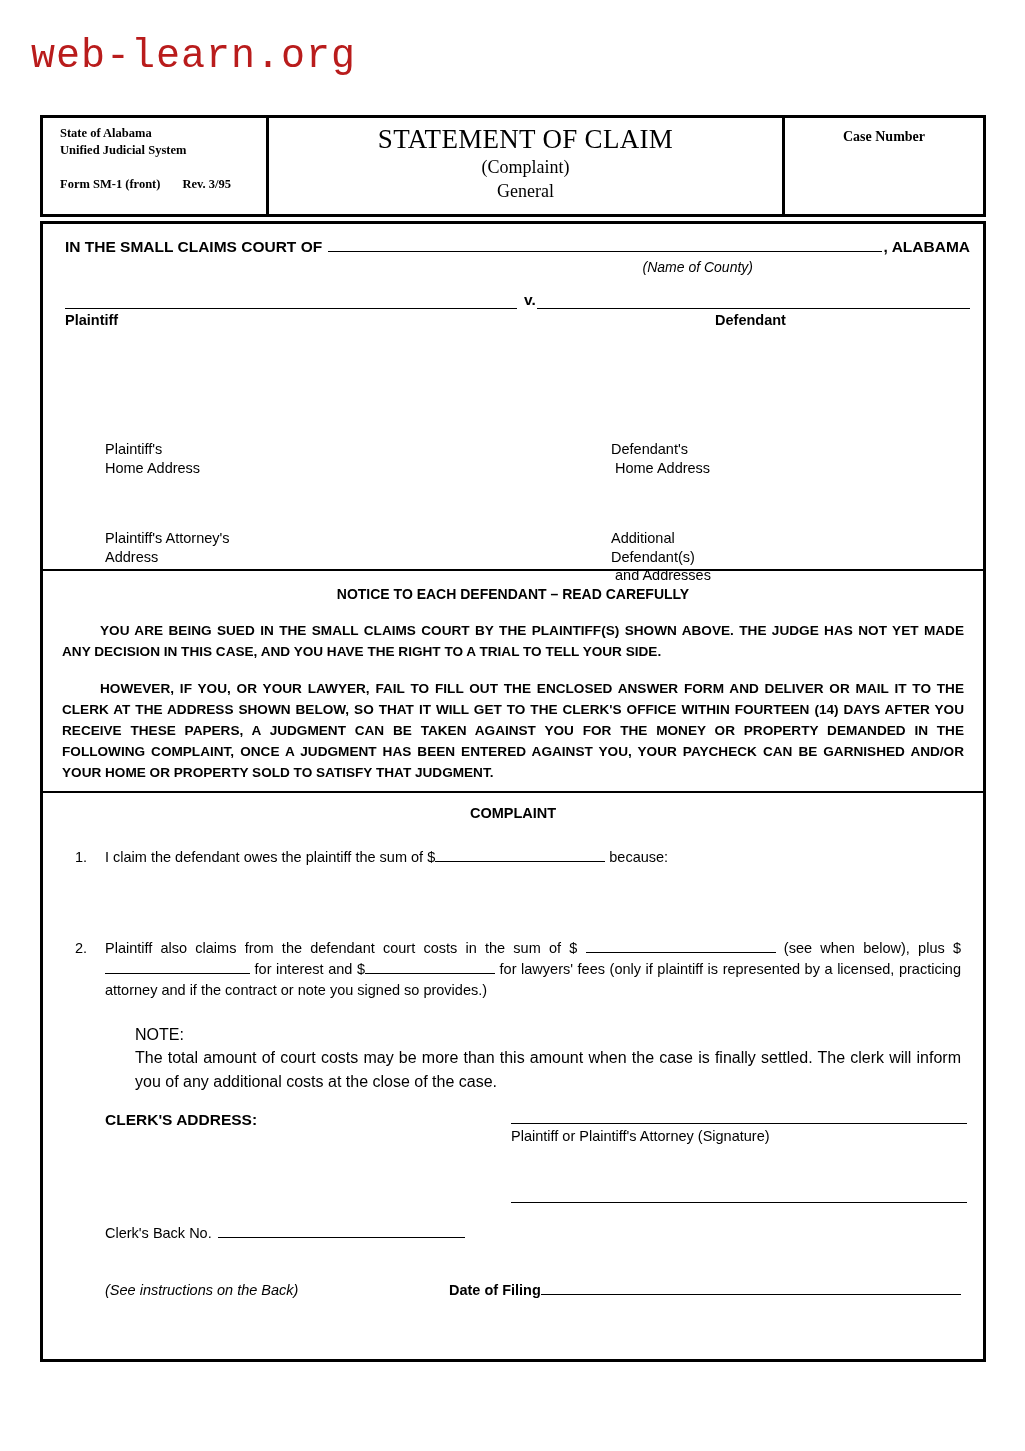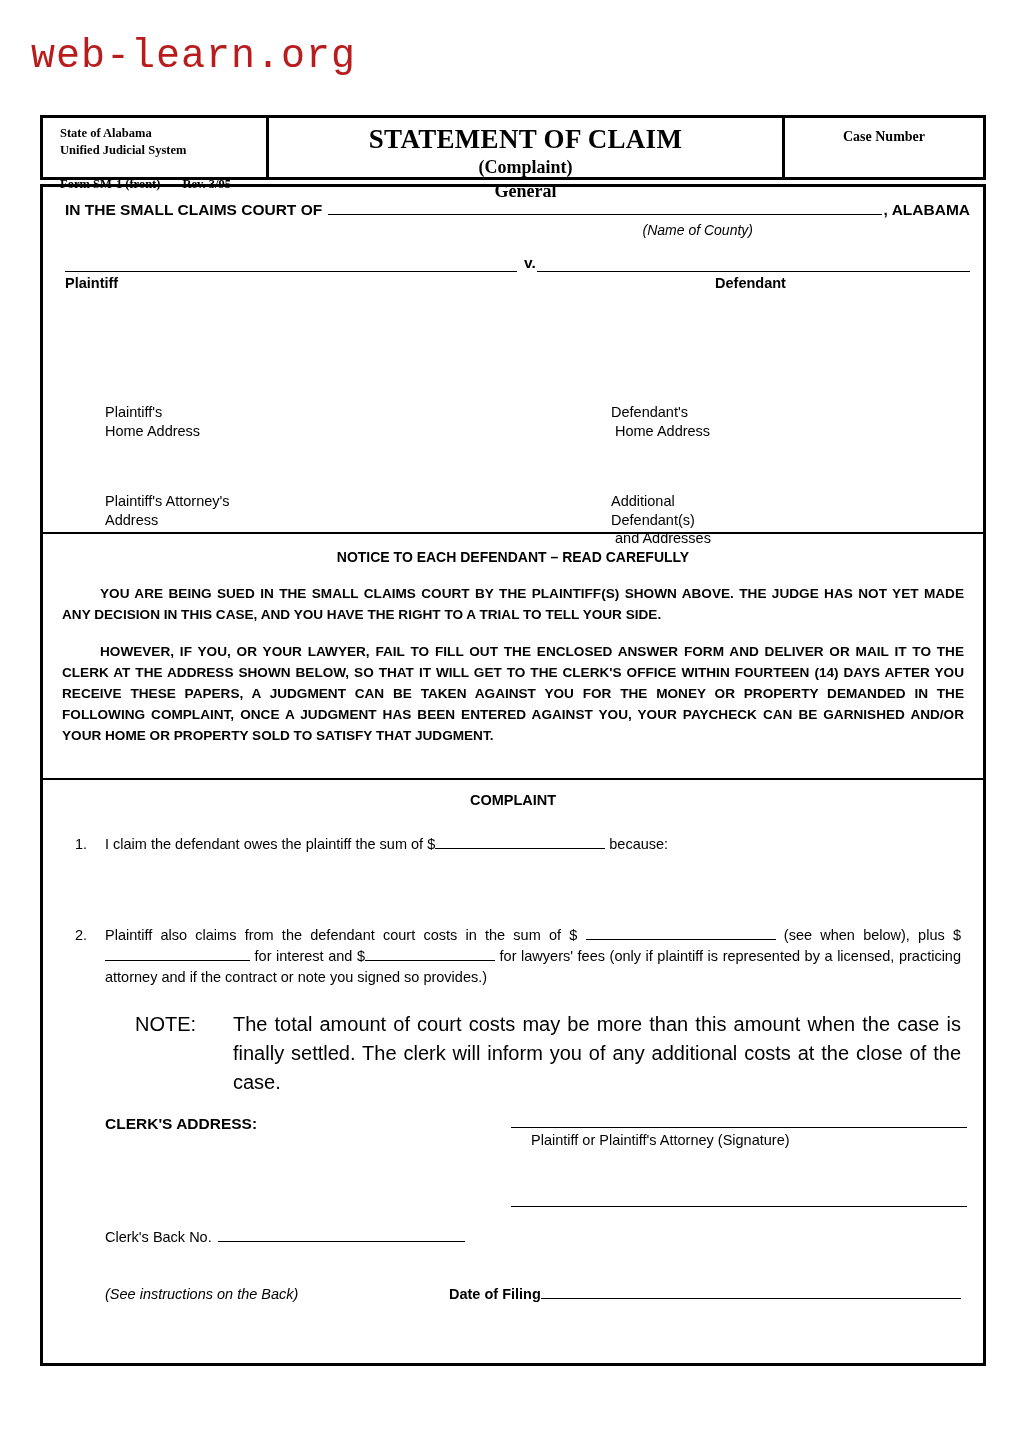--- a/index.html
+++ b/index.html
@@ -33,42 +33,42 @@
     position: absolute;
     left: 40px;
     top: 115px;
     width: 946px;
   }
 
   
   .hdr {
     display: flex;
     border: 3px solid #000;
-    height: 65px;
+    height: 102px;
     box-sizing: border-box;
   }
   .hdr-left {
     width: 226px;
     box-sizing: border-box;
     border-right: 3px solid #000;
     padding: 7px 0 0 17px;
     font-family: "Liberation Serif", serif;
     font-weight: bold;
     font-size: 12.5px;
     line-height: 1.33;
   }
   .hdr-left .form-no { margin-top: 18px; }
   .hdr-left .form-no .rev { margin-left: 22px; }
   .hdr-mid {
     flex: 1;
     box-sizing: border-box;
     border-right: 3px solid #000;
     text-align: center;
     font-family: "Liberation Serif", serif;
-    font-weight: bold;
+    font-weight: normal;
     padding-top: 6px;
   }
   .hdr-mid .t1 { font-size: 27px; letter-spacing: .3px; line-height: 1.15; }
   .hdr-mid .t2 { font-size: 18px; line-height: 1.35; }
   .hdr-mid .t3 { font-size: 18px; line-height: 1.35; }
   .hdr-right {
     width: 198px;
     box-sizing: border-box;
     text-align: center;
     font-family: "Liberation Serif", serif;
@@ -131,21 +131,21 @@
   .addr-block { position: absolute; font-size: 14.5px; line-height: 1.29; }
   .addr-p-home { left: 62px; top: 216px; }
   .addr-d-home { left: 568px; top: 216px; }
   .addr-p-att  { left: 62px; top: 305px; }
   .addr-d-add  { left: 568px; top: 305px; }
   .addr-block .ind { padding-left: 4px; }
 
   
   .divider { border-top: 2px solid #000; }
   .sec-notice {
-    padding: 13px 19px 32px 19px;
+    padding: 13px 19px 8px 19px;
     font-family: "Liberation Sans", sans-serif;
     font-weight: bold;
     font-size: 13.6px;
     line-height: 1.55;
   }
   .notice-title { text-align: center; margin-bottom: 14px; font-size: 14px; }
   .notice-p { text-align: justify; text-indent: 38px; margin: 0 0 16px 0; }
   .notice-p:last-child { margin-bottom: 0; }
 
   
@@ -162,44 +162,45 @@
   .item1 { margin-top: 26px; }
   .item2 { margin-top: 70px; }
   .ul { display: inline-block; border-bottom: 1px solid #000; vertical-align: baseline; }
   .ul-170 { width: 170px; }
   .ul-190 { width: 190px; }
   .ul-130 { width: 130px; }
   .ul-145 { width: 145px; }
 
   .note-row {
     display: flex;
-    font-size: 20px;
+    font-size: 16px;
     line-height: 1.45;
     padding: 22px 22px 0 92px;
+    flex-direction: column;
   }
   .note-row .nlabel { width: 98px; flex: none; }
   .note-row .ntxt { flex: 1; text-align: justify; }
 
   .clerk-label {
     font-weight: bold;
     font-size: 15.5px;
     padding: 18px 0 0 62px;
   }
 
   
   .sig-wrap { position: relative; height: 230px; }
   .sig {
     position: absolute;
     left: 468px;
     top: -6px;
     width: 456px;
     font-size: 14.5px;
   }
   .sig .rule { border-top: 1.6px solid #000; }
-  .sig .cap { padding-top: 4px; margin-left: 20px; }
+  .sig .cap { padding-top: 4px; }
   .sig .att-code { padding-top: 16px; }
   .sig .att-line { display: inline-block; width: 222px; border-bottom: 1px solid #000; margin-left: 6px; }
   .sig .rule2 { border-top: 1.3px solid #000; margin-top: 58px; }
 
   .clerk-phone {
     position: absolute;
     left: 62px;
     top: 96px;
     font-size: 14.5px;
     white-space: nowrap;

